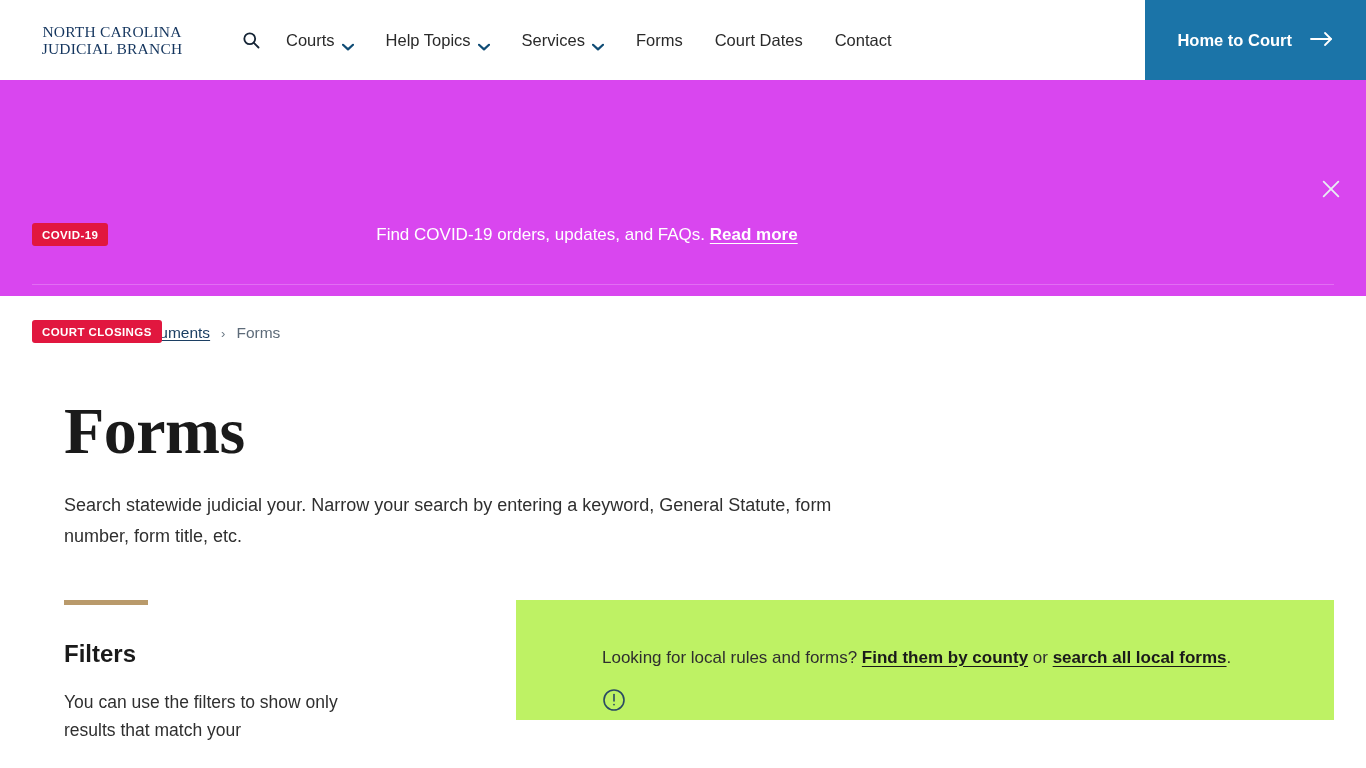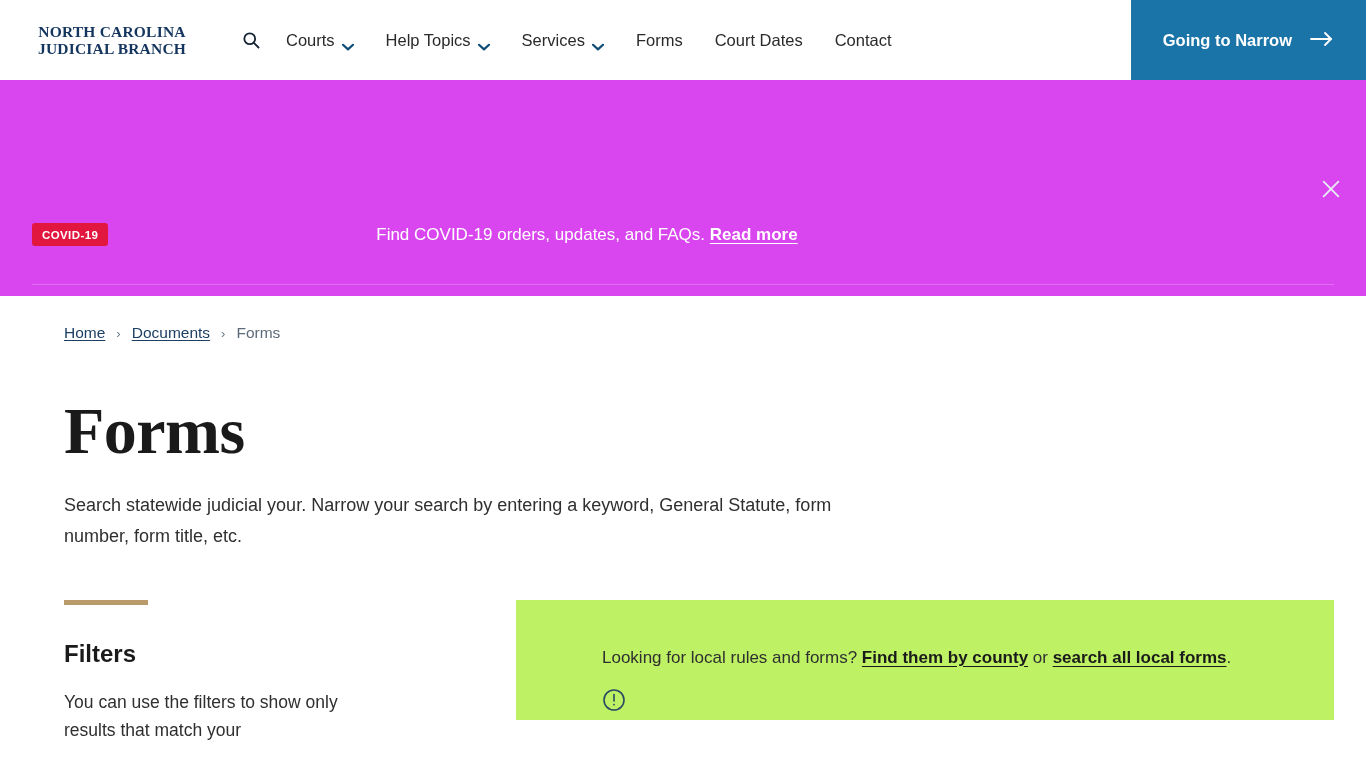--- a/index.html
+++ b/index.html
@@ -16,21 +16,21 @@
     position: relative;
     height: 80px;
     background: #ffffff;
     display: flex;
     align-items: center;
   }
   .logo {
     margin-left: 32px;
     width: 160px;
     font-family: "Liberation Serif", serif;
-    font-weight: bold;
+    font-weight: normal;
     font-size: 15.5px;
     line-height: 1.12;
     letter-spacing: 0.2px;
     color: #14355e;
     text-align: center;
   }
   .logo-line { display: block; white-space: nowrap; }
 
   .search-wrap {
     display: flex;
@@ -297,21 +297,21 @@
     </div>
     <div class="nav-item">
       <span>Court Dates</span>
     </div>
     <div class="nav-item">
       <span>Contact</span>
     </div>
   </div>
 
   <div class="cta">
-    <span>Going to Narrow</span>
+    <span>Home to Court</span>
     <span class="cta-arrow">
       <svg viewBox="0 0 24 16" width="24" height="16" fill="none" stroke="currentColor" stroke-width="1.8">
         <line x1="1" y1="8" x2="21" y2="8" stroke-linecap="round"></line>
         <polyline points="15,2 21,8 15,14" stroke-linecap="round" stroke-linejoin="round"></polyline>
       </svg>
     </span>
   </div>
 </div>
 
 <div class="banner">
@@ -326,20 +326,24 @@
   <div class="alert-row r1">
     <span class="badge">COVID-19</span>
     <span class="alert-text t1">
       <span>Find COVID-19 orders, updates, and FAQs.</span>
       <a>Read more</a>
     </span>
   </div>
 
   <div class="banner-divider"></div>
 
+  <div class="alert-row r2">
+    <span class="badge">COURT CLOSINGS</span>
+    <span class="alert-text t2"><b>1 county</b><span> is currently reporting closings and/or advisories </span><a>View active closings</a></span>
+  </div>
 </div>
 
 <div class="main">
 
   <div class="breadcrumb">
     <a>Home</a>
     <span class="sep">›</span>
     <a>Documents</a>
     <span class="sep">›</span>
     <span class="current">Forms</span>

